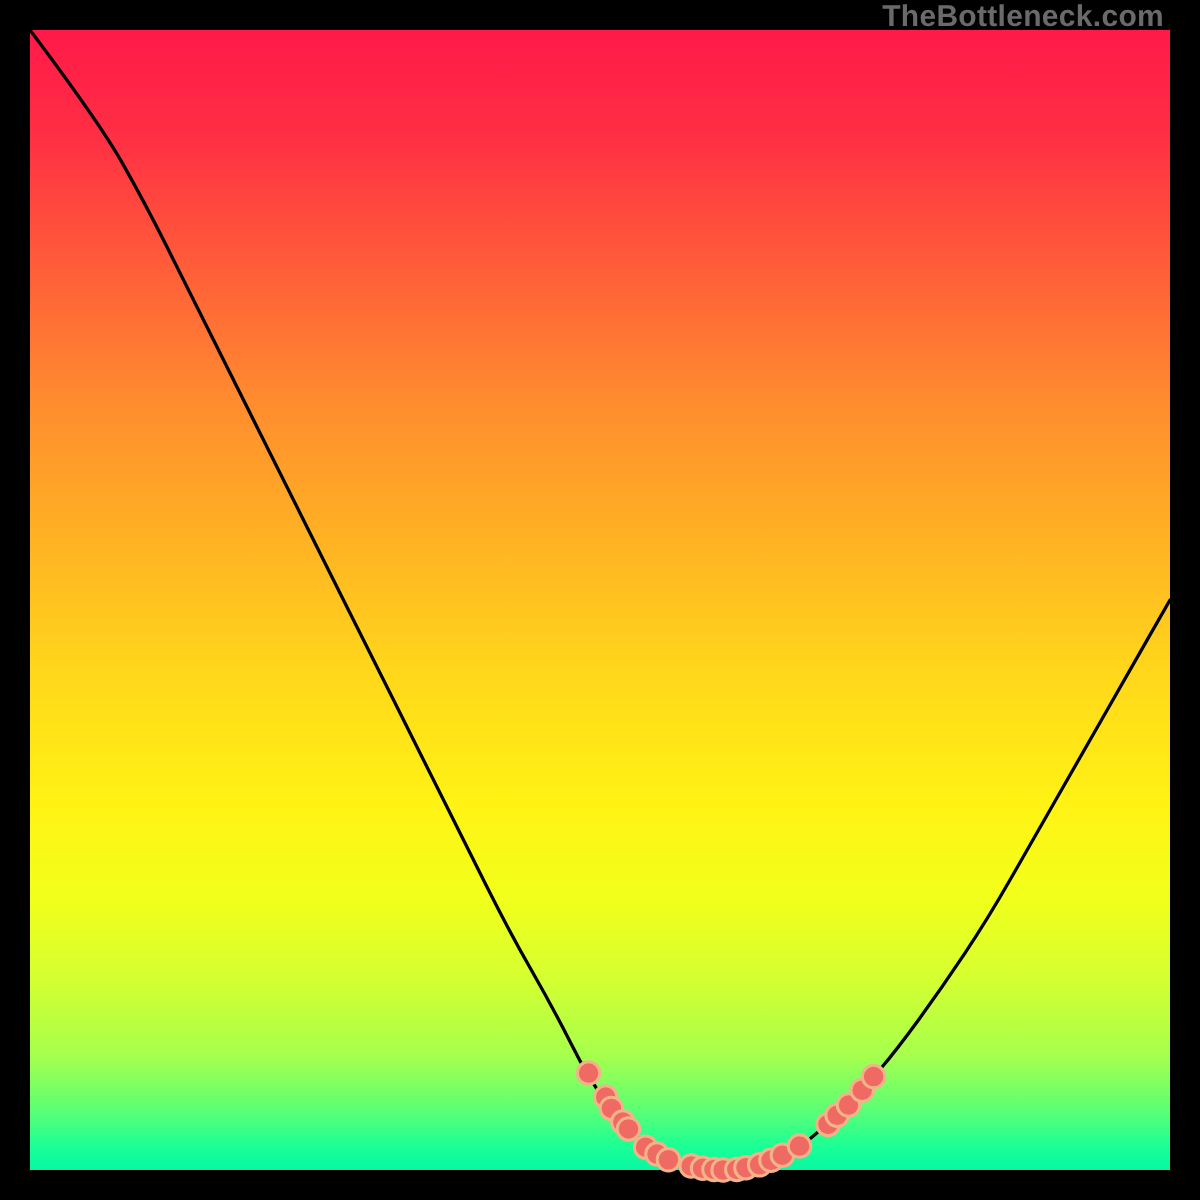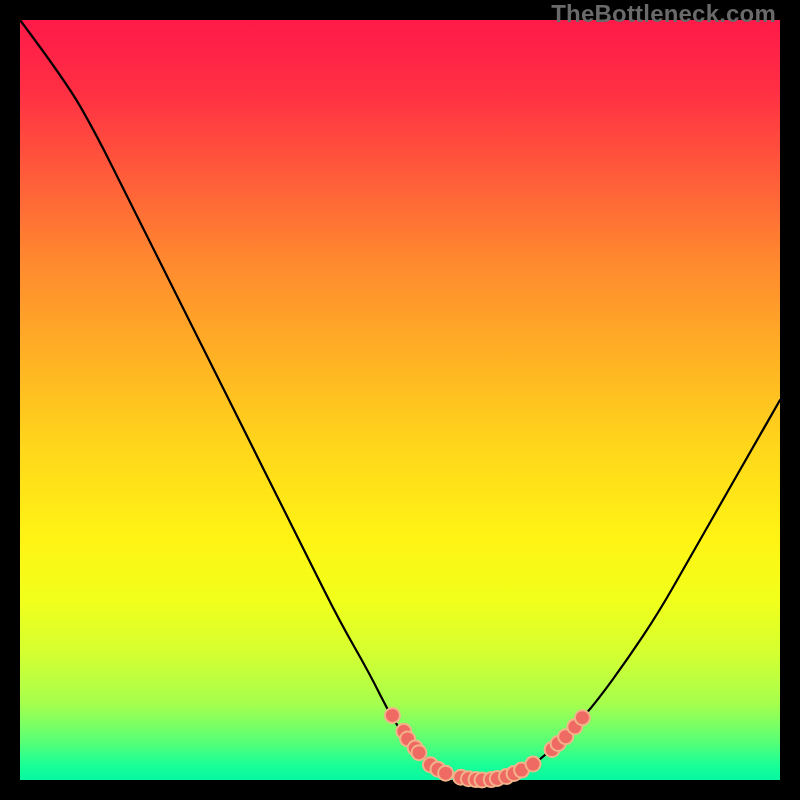--- a/index.html
+++ b/index.html
@@ -42,21 +42,21 @@
   svg {
     position: absolute;
     left: 0;
     top: 0;
   }
   .watermark {
     position: absolute;
     top: 0px;
     right: 24px;
     font-family: Arial, Helvetica, sans-serif;
-    font-size: 24px;
+    font-size: 20px;
     font-weight: 600;
     color: #6a6a6a;
     letter-spacing: 0.2px;
     user-select: none;
   }
 </style>
 </head>
 <body>
 <div class="stage">
   <div class="plot"></div>

